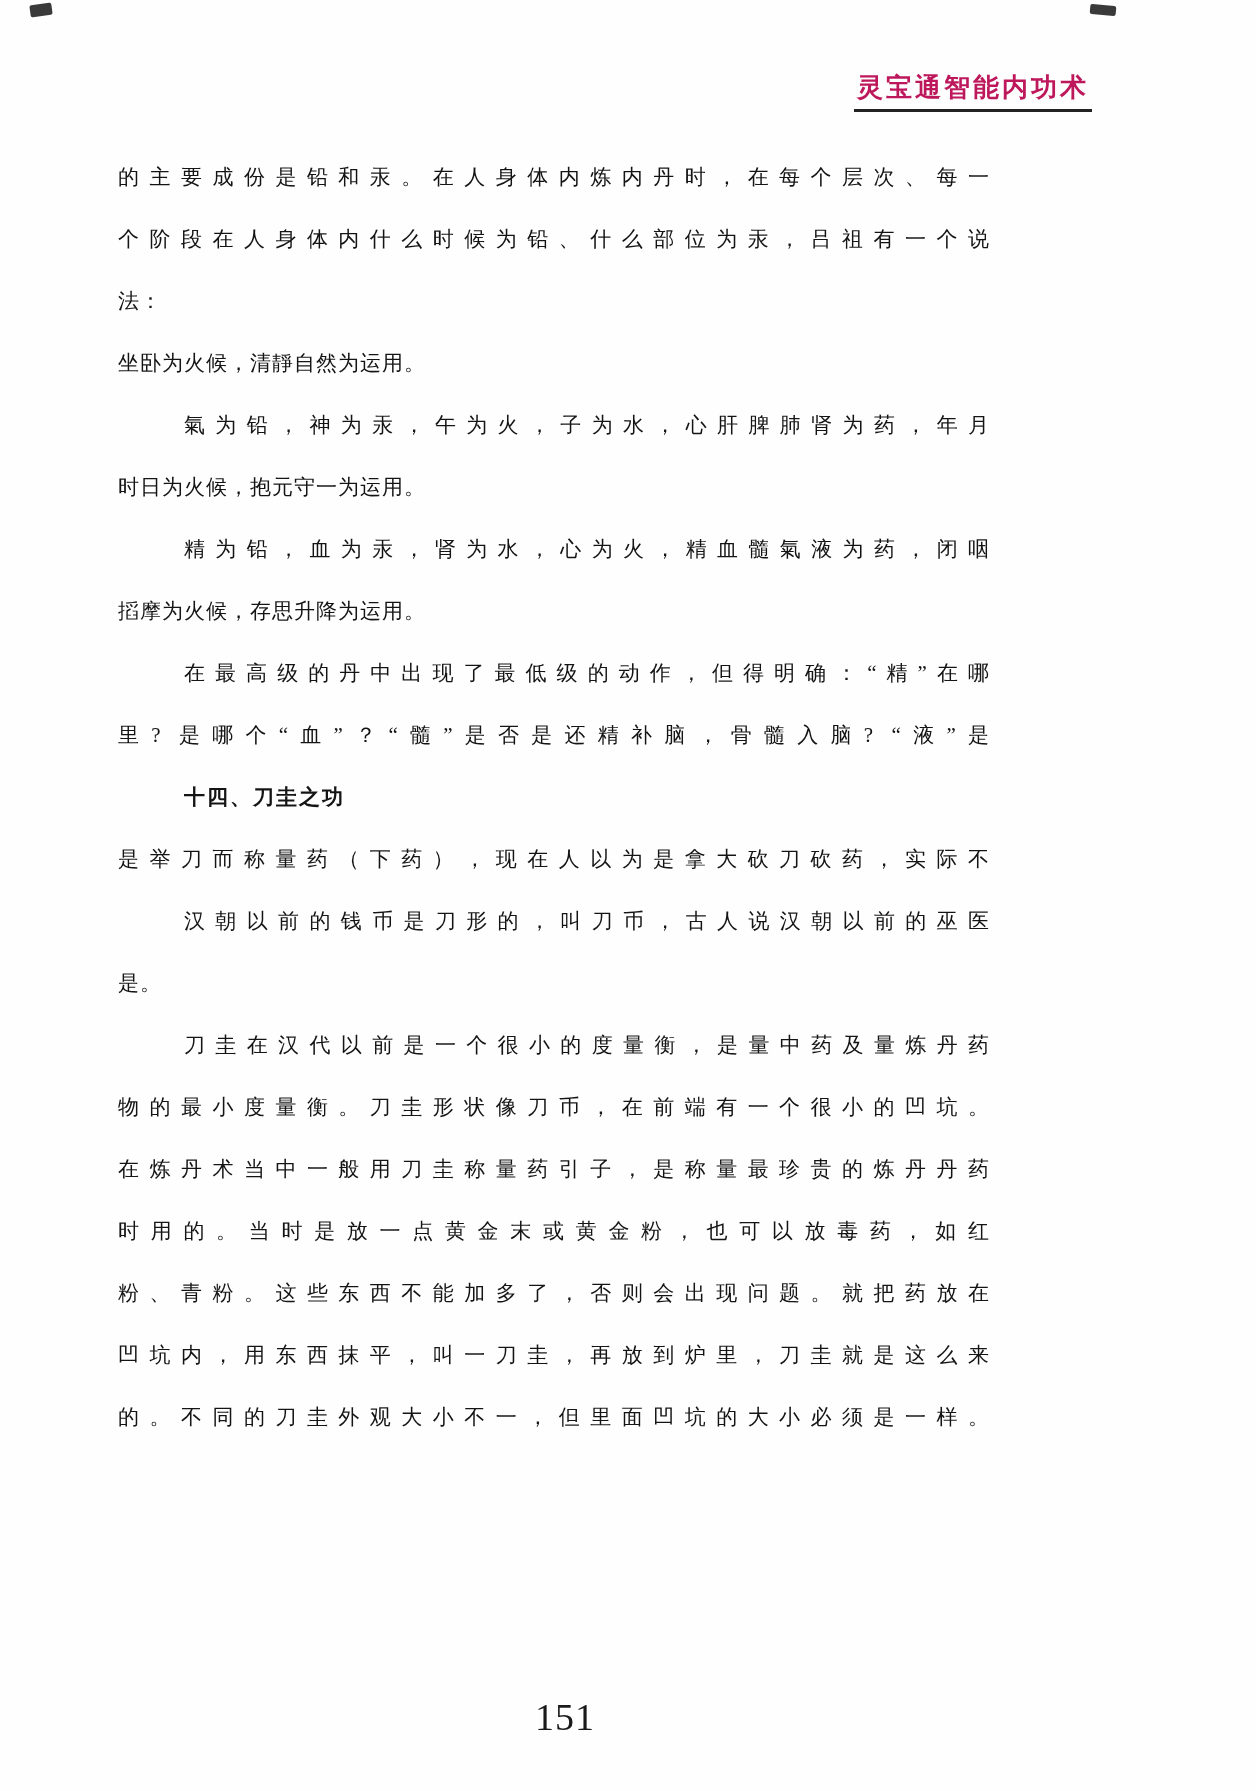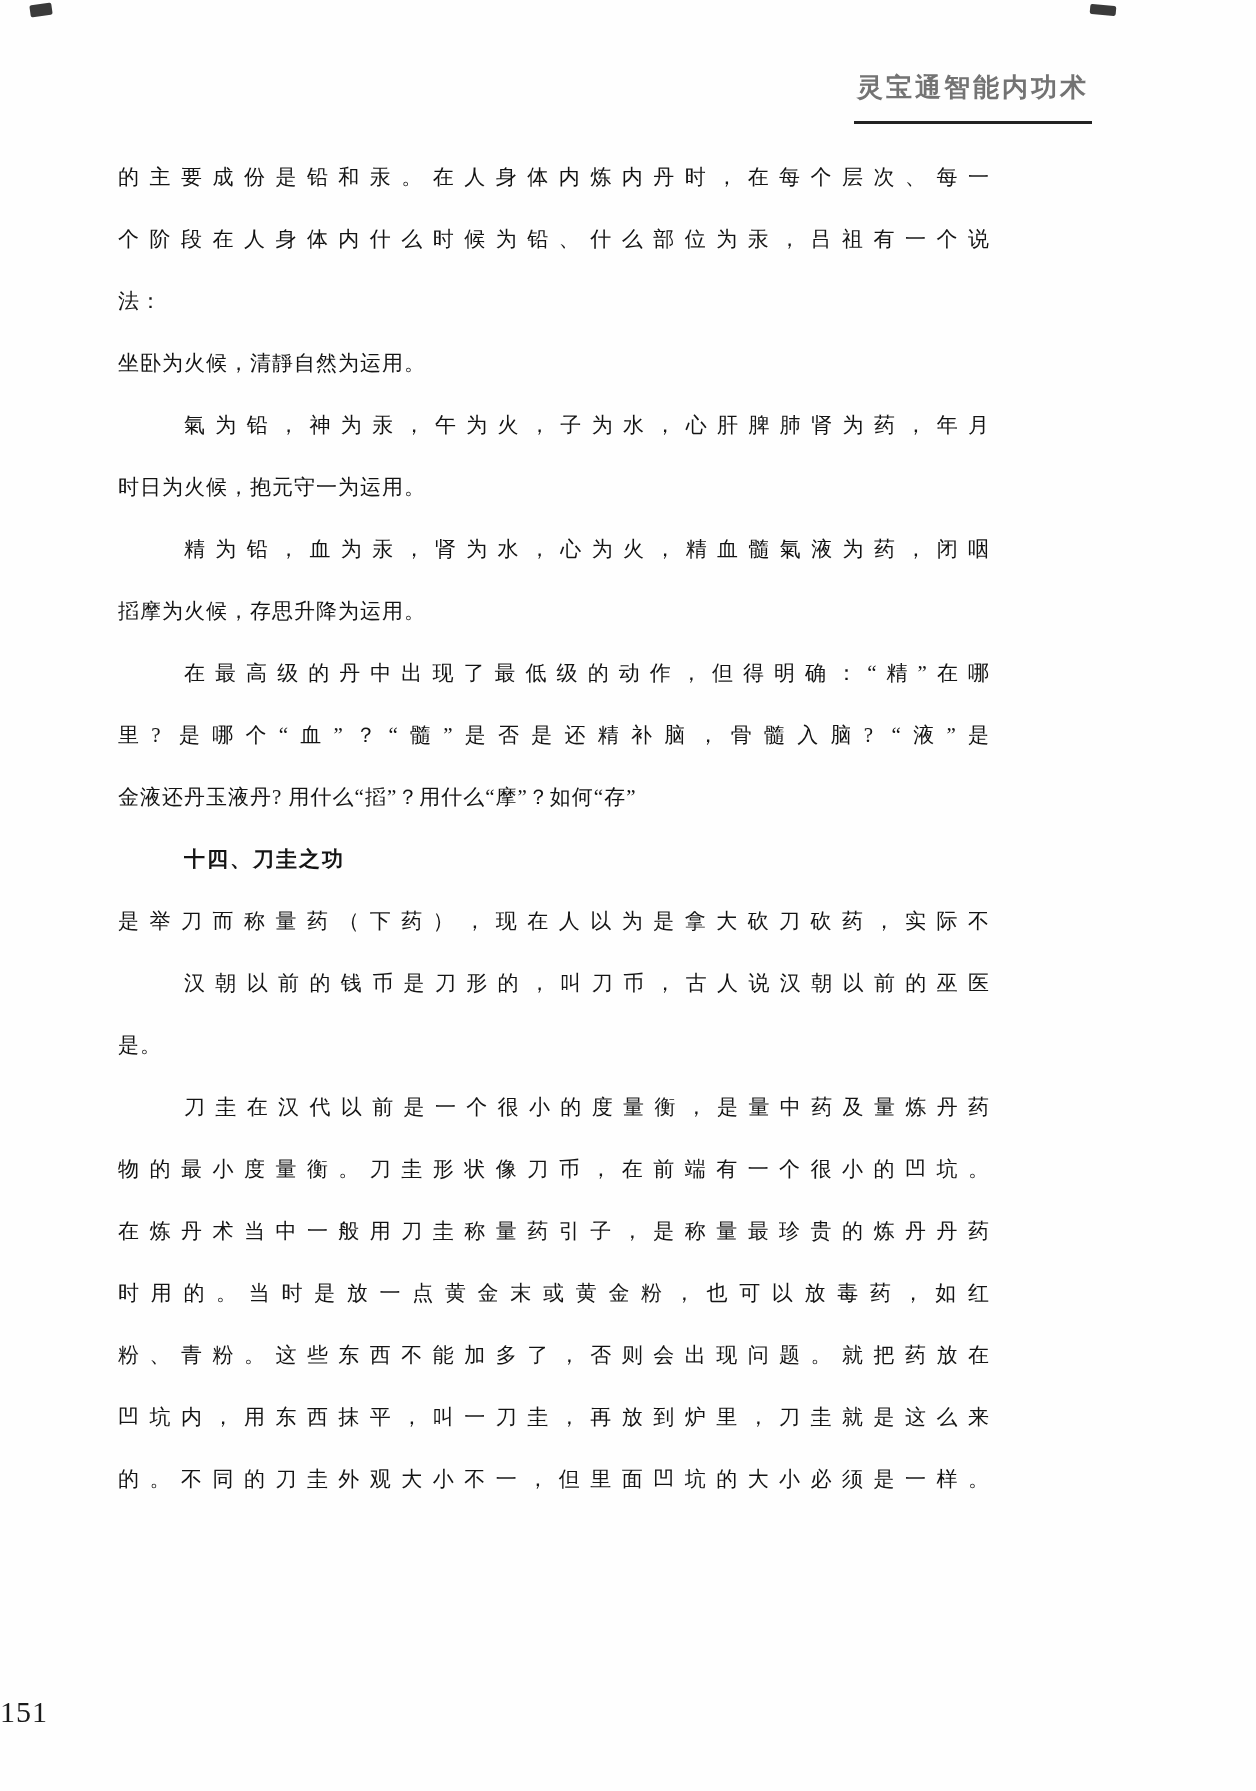--- a/index.html
+++ b/index.html
@@ -17,23 +17,23 @@
     overflow: hidden;
   }
   
   .running-head {
     position: absolute;
     top: 70px;
     right: 164px;
     font-size: 26px;
     font-weight: bold;
     letter-spacing: 3px;
-    color: #737373;
+    color: #be185d;
     border-bottom: 3px solid #222;
-    padding: 0 3px 16px 3px;
+    padding: 0 3px 4px 3px;
     white-space: nowrap;
   }
   
   .content {
     position: absolute;
     left: 118px;
     top: 146px;
     width: 872px;
   }
   .line {
@@ -56,21 +56,22 @@
   .line.heading {
     font-weight: bold;
     letter-spacing: 2px;
   }
   
   .page-number {
     position: absolute;
     top: 1695px;
     left: 0;
     width: 1130px;
-    font-size: 30px;
+    text-align: center;
+    font-size: 38px;
     letter-spacing: 1px;
     color: #1a1a1a;
   }
   
   .speck {
     position: absolute;
     background: #3a3a3a;
     border-radius: 2px;
   }
   .speck.tl { top: 4px; left: 30px; width: 22px; height: 12px; transform: rotate(-8deg); }
@@ -89,21 +90,20 @@
       <div class="line justify">的主要成份是铅和汞。在人身体内炼内丹时，在每个层次、每一</div>
       <div class="line justify">个阶段在人身体内什么时候为铅、什么部位为汞，吕祖有一个说</div>
       <div class="line">法：</div>
       <div class="line">坐卧为火候，清靜自然为运用。</div>
       <div class="line indent justify">氣为铅，神为汞，午为火，子为水，心肝脾肺肾为药，年月</div>
       <div class="line">时日为火候，抱元守一为运用。</div>
       <div class="line indent justify">精为铅，血为汞，肾为水，心为火，精血髓氣液为药，闭咽</div>
       <div class="line">搯摩为火候，存思升降为运用。</div>
       <div class="line indent justify">在最高级的丹中出现了最低级的动作，但得明确：“精”在哪</div>
       <div class="line justify">里? 是哪个“血”？“髓”是否是还精补脑，骨髓入脑? “液”是</div>
-      <div class="line">金液还丹玉液丹? 用什么“搯”？用什么“摩”？如何“存”</div>
       <div class="line indent heading">十四、刀圭之功</div>
       <div class="line justify">是举刀而称量药（下药），现在人以为是拿大砍刀砍药，实际不</div>
       <div class="line indent justify">汉朝以前的钱币是刀形的，叫刀币，古人说汉朝以前的巫医</div>
       <div class="line">是。</div>
       <div class="line indent justify">刀圭在汉代以前是一个很小的度量衡，是量中药及量炼丹药</div>
       <div class="line justify">物的最小度量衡。刀圭形状像刀币，在前端有一个很小的凹坑。</div>
       <div class="line justify">在炼丹术当中一般用刀圭称量药引子，是称量最珍贵的炼丹丹药</div>
       <div class="line justify">时用的。当时是放一点黄金末或黄金粉，也可以放毒药，如红</div>
       <div class="line justify">粉、青粉。这些东西不能加多了，否则会出现问题。就把药放在</div>
       <div class="line justify">凹坑内，用东西抹平，叫一刀圭，再放到炉里，刀圭就是这么来</div>

